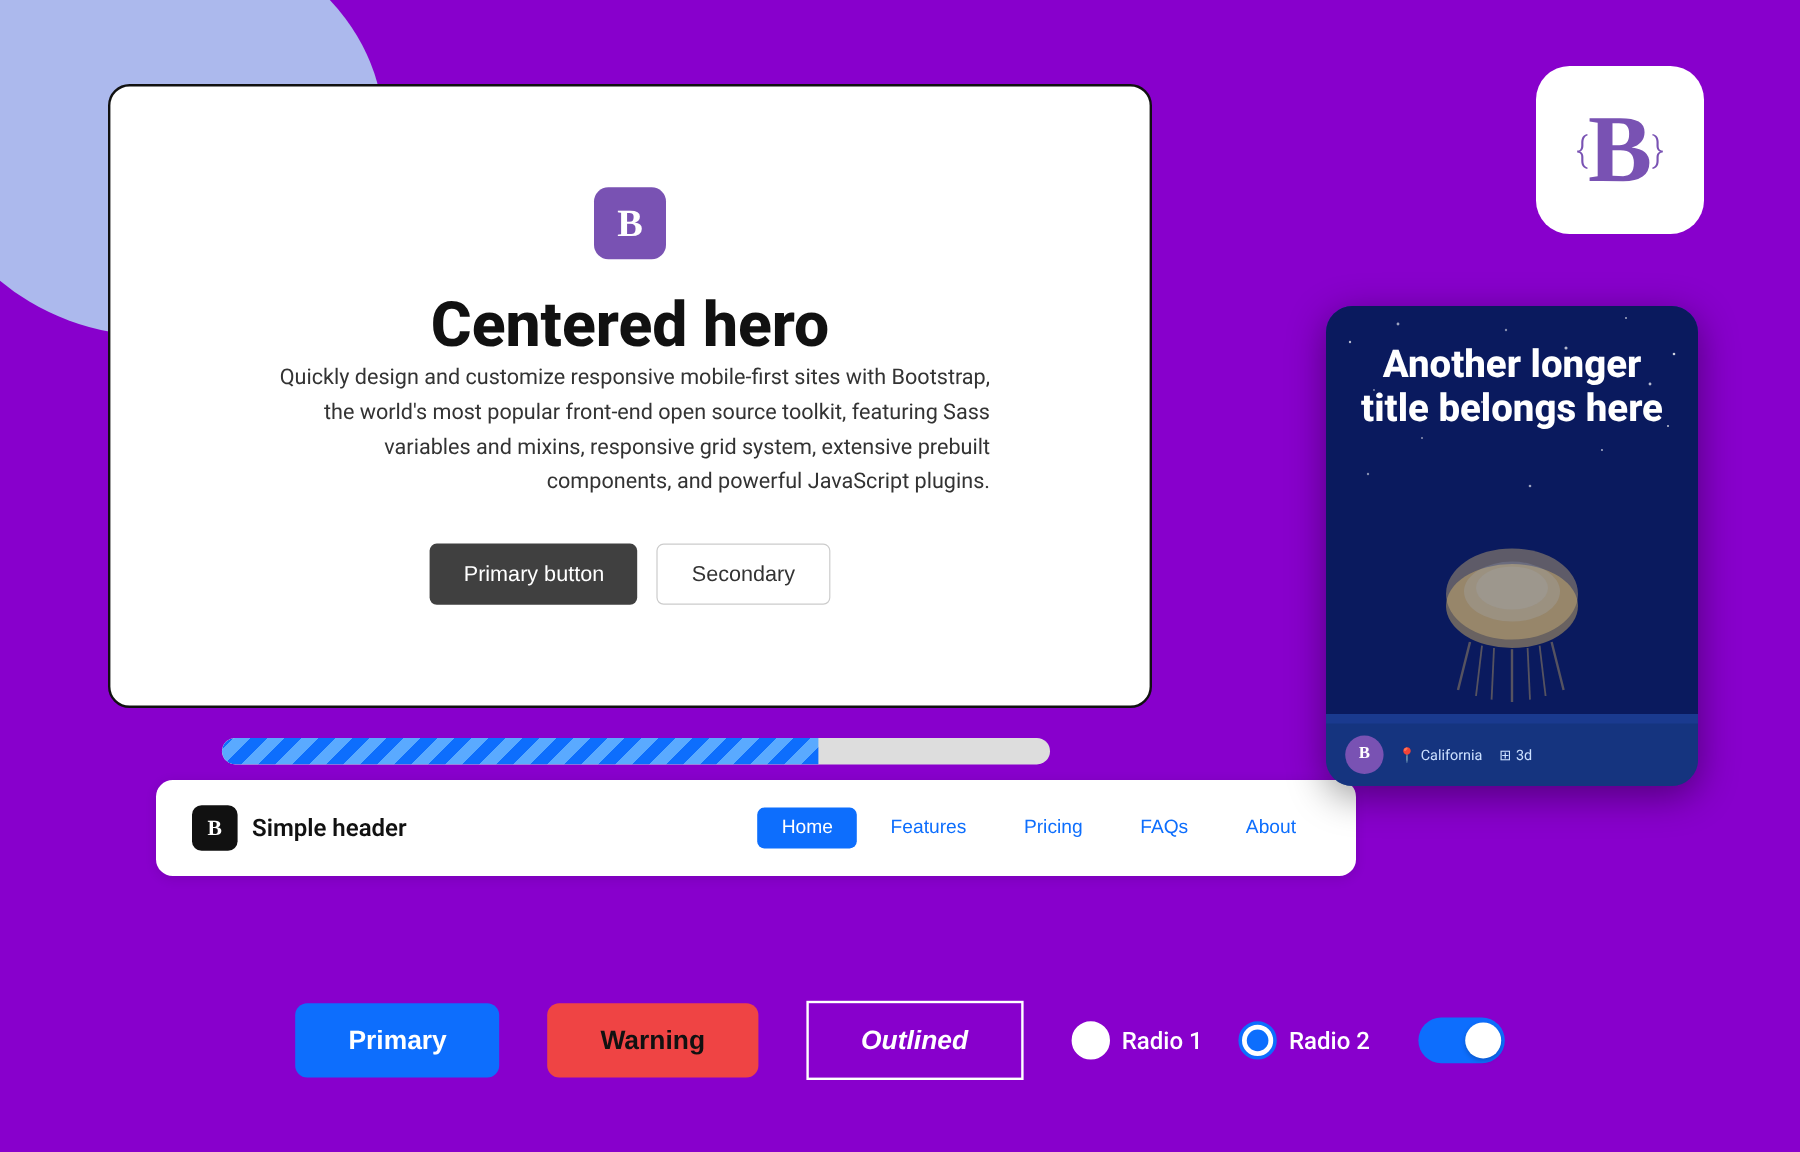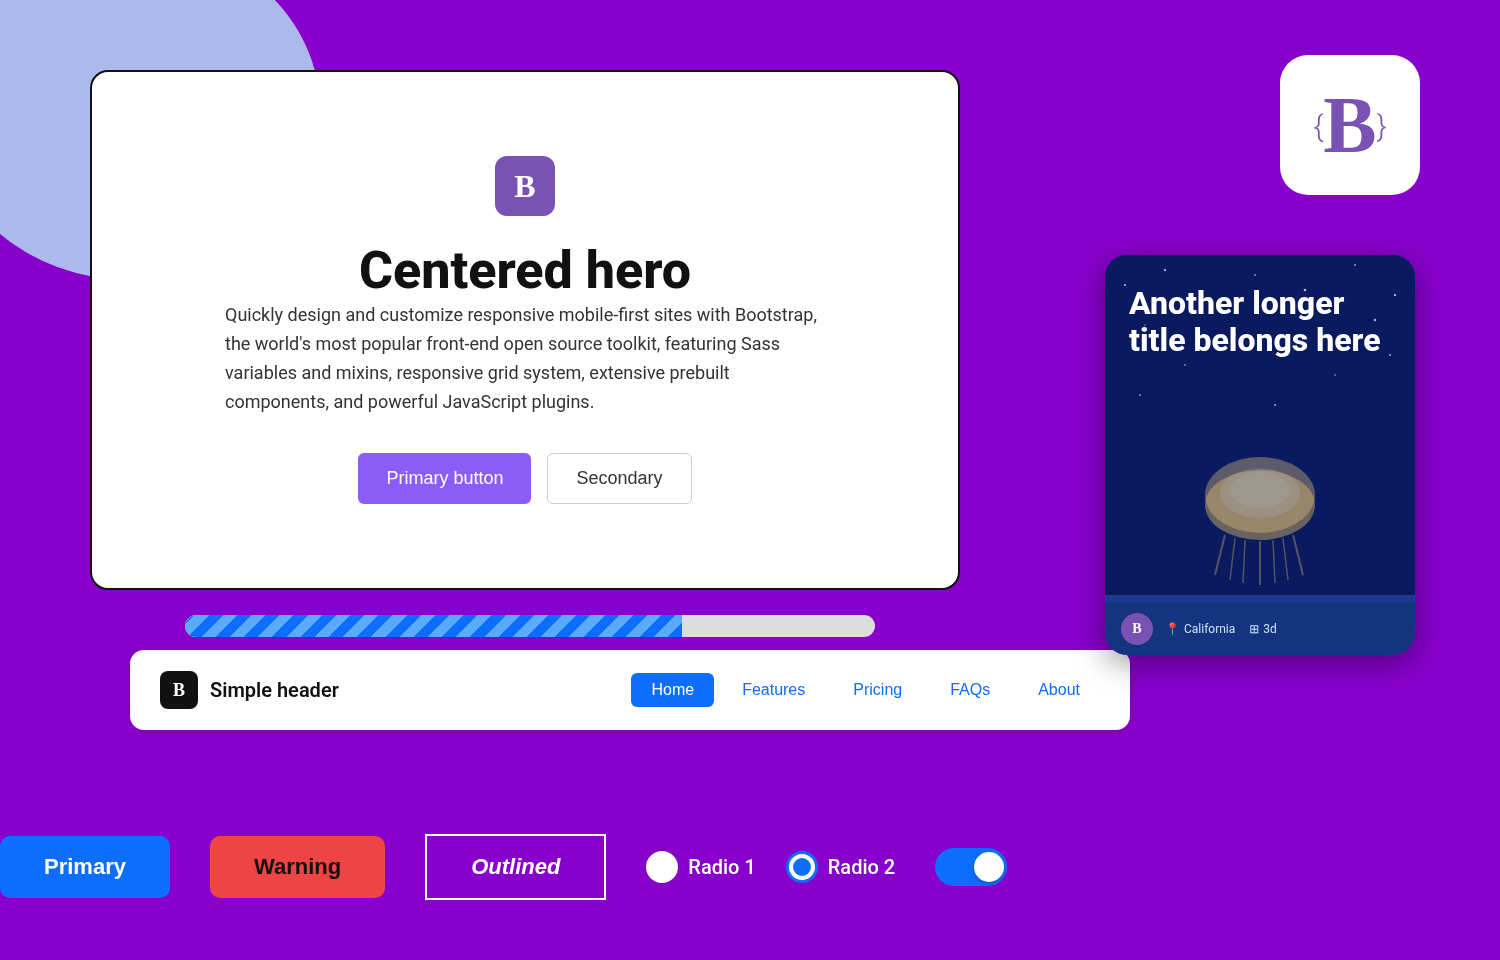--- a/index.html
+++ b/index.html
@@ -81,31 +81,31 @@
     }
     .hero-title {
       font-size: 52px;
       font-weight: 800;
       color: #111;
       text-align: center;
     }
     .hero-description {
       font-size: 18px;
       color: #333;
-      text-align: left;
+      text-align: right;
       line-height: 1.6;
       max-width: 600px;
       margin-bottom: 36px;
     }
     .hero-buttons {
       display: flex;
       gap: 16px;
     }
     .btn-primary-hero {
-      background: #8b5cf6;
+      background: #404040;
       color: white;
       border: none;
       border-radius: 6px;
       padding: 14px 28px;
       font-size: 18px;
       cursor: pointer;
       font-weight: 500;
     }
     .btn-secondary-hero {
       background: white;
@@ -124,20 +124,21 @@
       position: absolute;
       top: 255px;
       right: 85px;
       width: 310px;
       height: 400px;
       background: #1a3a8f;
       border-radius: 22px;
       overflow: hidden;
       z-index: 8;
       box-shadow: 0 8px 32px rgba(0,0,0,0.4);
+      text-align: center;
     }
     .mobile-card-content {
       padding: 30px 24px 20px;
       position: relative;
       height: 100%;
     }
     .mobile-title {
       font-size: 32px;
       font-weight: 800;
       color: white;
@@ -276,20 +277,21 @@
     }
 
     
     .bottom-section {
       position: absolute;
       bottom: 60px;
       left: 0;
       right: 0;
       display: flex;
       align-items: center;
+      justify-content: center;
       gap: 40px;
       z-index: 6;
     }
     .btn-primary-bottom {
       background: #0d6efd;
       color: white;
       border: none;
       border-radius: 10px;
       padding: 18px 44px;
       font-size: 22px;

